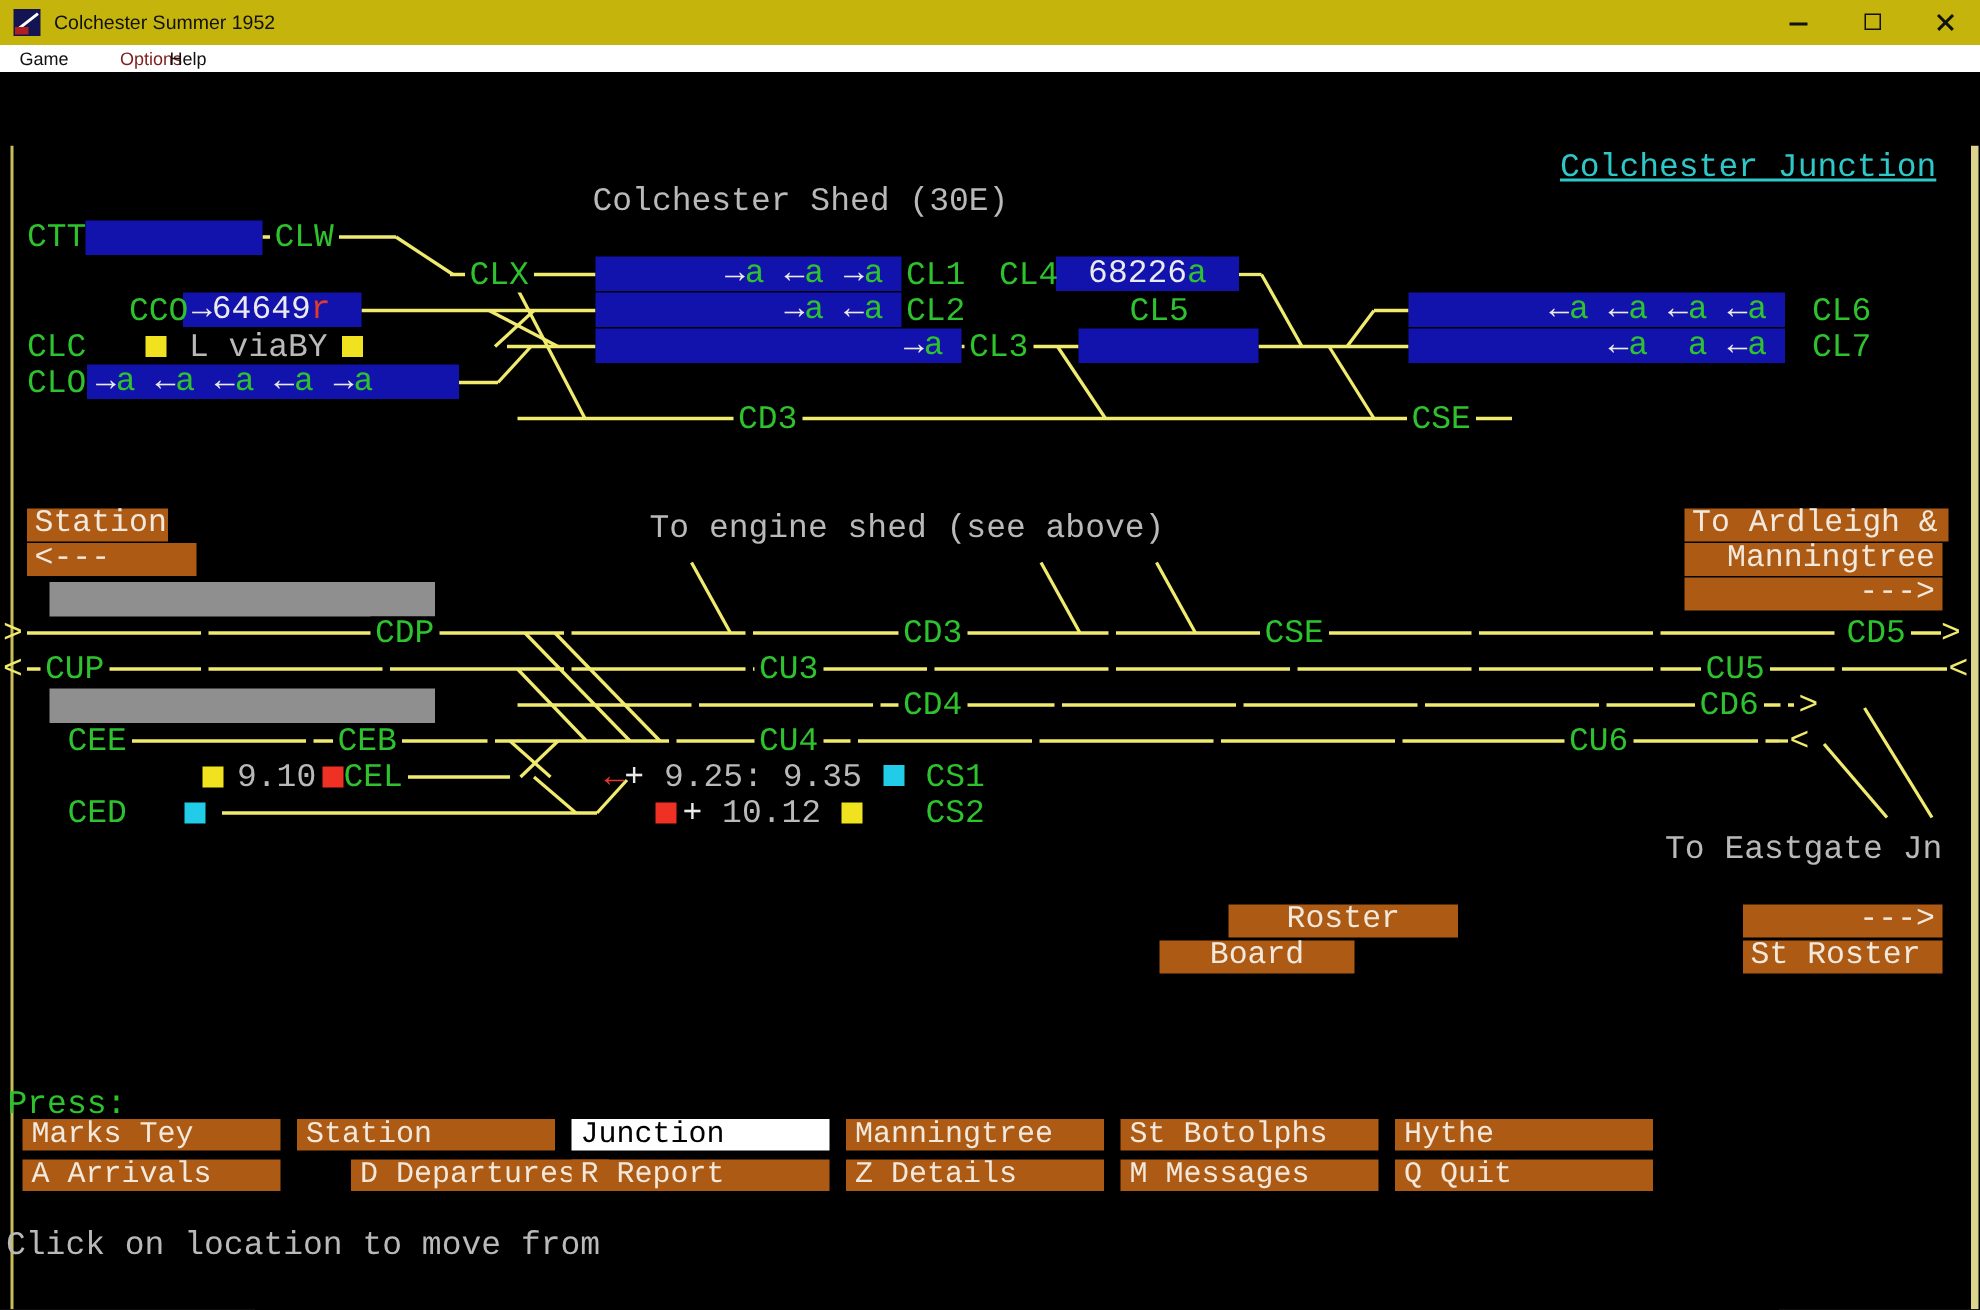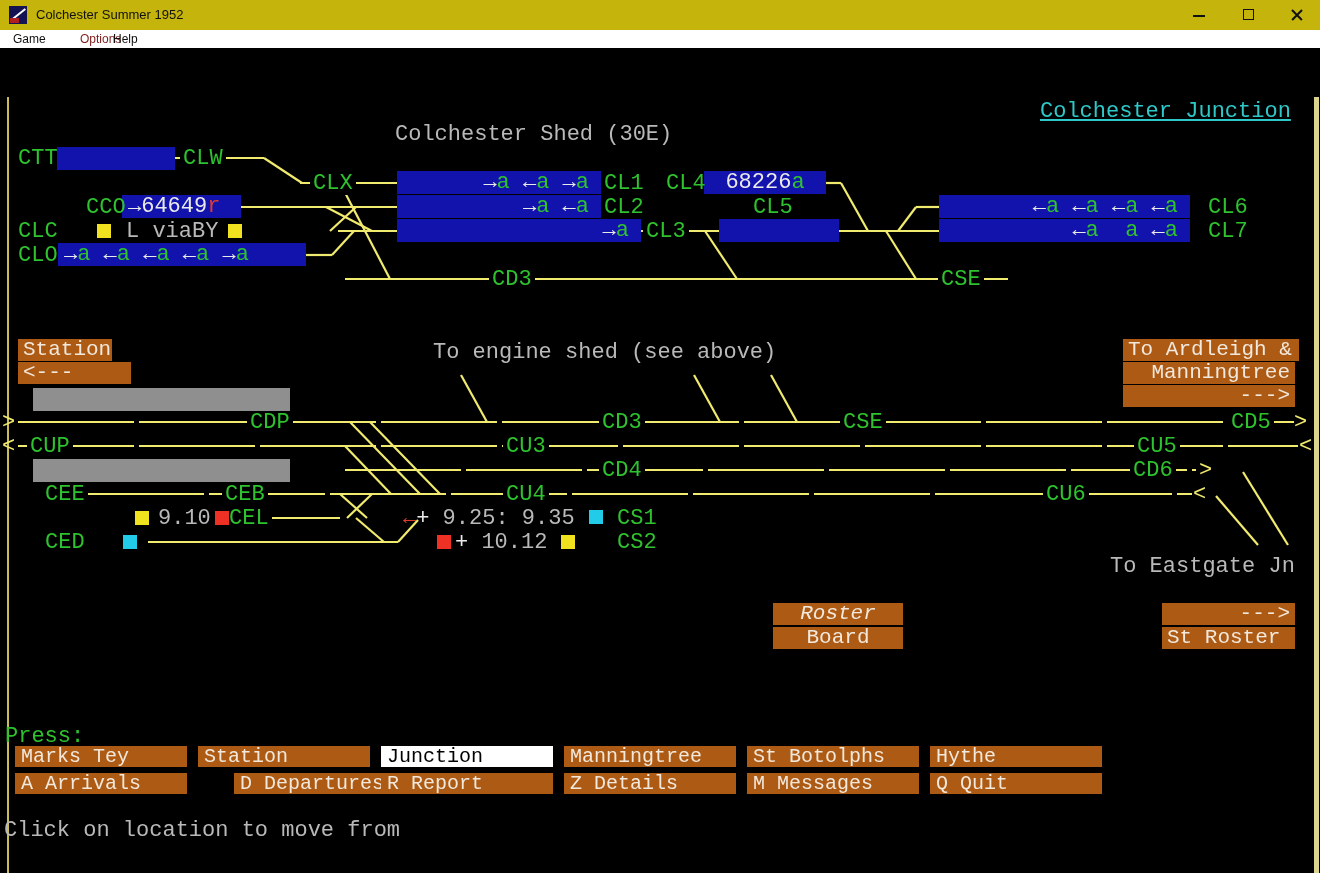--- a/index.html
+++ b/index.html
@@ -224,21 +224,21 @@
     <div class="sq c" style="left:123px;top:438px;"></div>
     <div class="sq rd" style="left:437px;top:438px;"></div>
     <span class="gt" style="left:455px;top:434px;"><span class="tk-w">+</span><span class="tk-gy"> 10.12</span></span>
     <div class="sq y" style="left:561px;top:438px;"></div>
 
     <div class="obox" style="left:18px;top:242px;width:94px;height:22px;">Station</div>
     <div class="obox" style="left:18px;top:265px;width:113px;height:22px;">&lt;---</div>
     <div class="obox" style="left:1123px;top:242px;width:176px;height:22px;">To Ardleigh &amp;</div>
     <div class="obox ra" style="left:1123px;top:265px;width:172px;height:22px;">Manningtree</div>
     <div class="obox ra" style="left:1123px;top:288px;width:172px;height:22px;">---&gt;</div>
-    <div class="obox ctr" style="left:773px;top:506px;width:130px;height:22px;font-style:italic;">Roster</div>
+    <div class="obox ctr" style="left:819px;top:506px;width:153px;height:22px;">Roster</div>
     <div class="obox ctr" style="left:773px;top:530px;width:130px;height:22px;">Board</div>
     <div class="obox ra" style="left:1162px;top:506px;width:133px;height:22px;">---&gt;</div>
     <div class="obox" style="left:1162px;top:530px;width:133px;height:22px;">St Roster</div>
 
     <span class="gt green" style="left:5px;top:628px;">Press:</span>
 
     <div class="btn-cell" style="left:15px;top:649px;">Marks Tey</div>
     <div class="btn-cell" style="left:198px;top:649px;">Station</div>
     <div class="btn-cell active" style="left:381px;top:649px;">Junction</div>
     <div class="btn-cell" style="left:564px;top:649px;">Manningtree</div>

